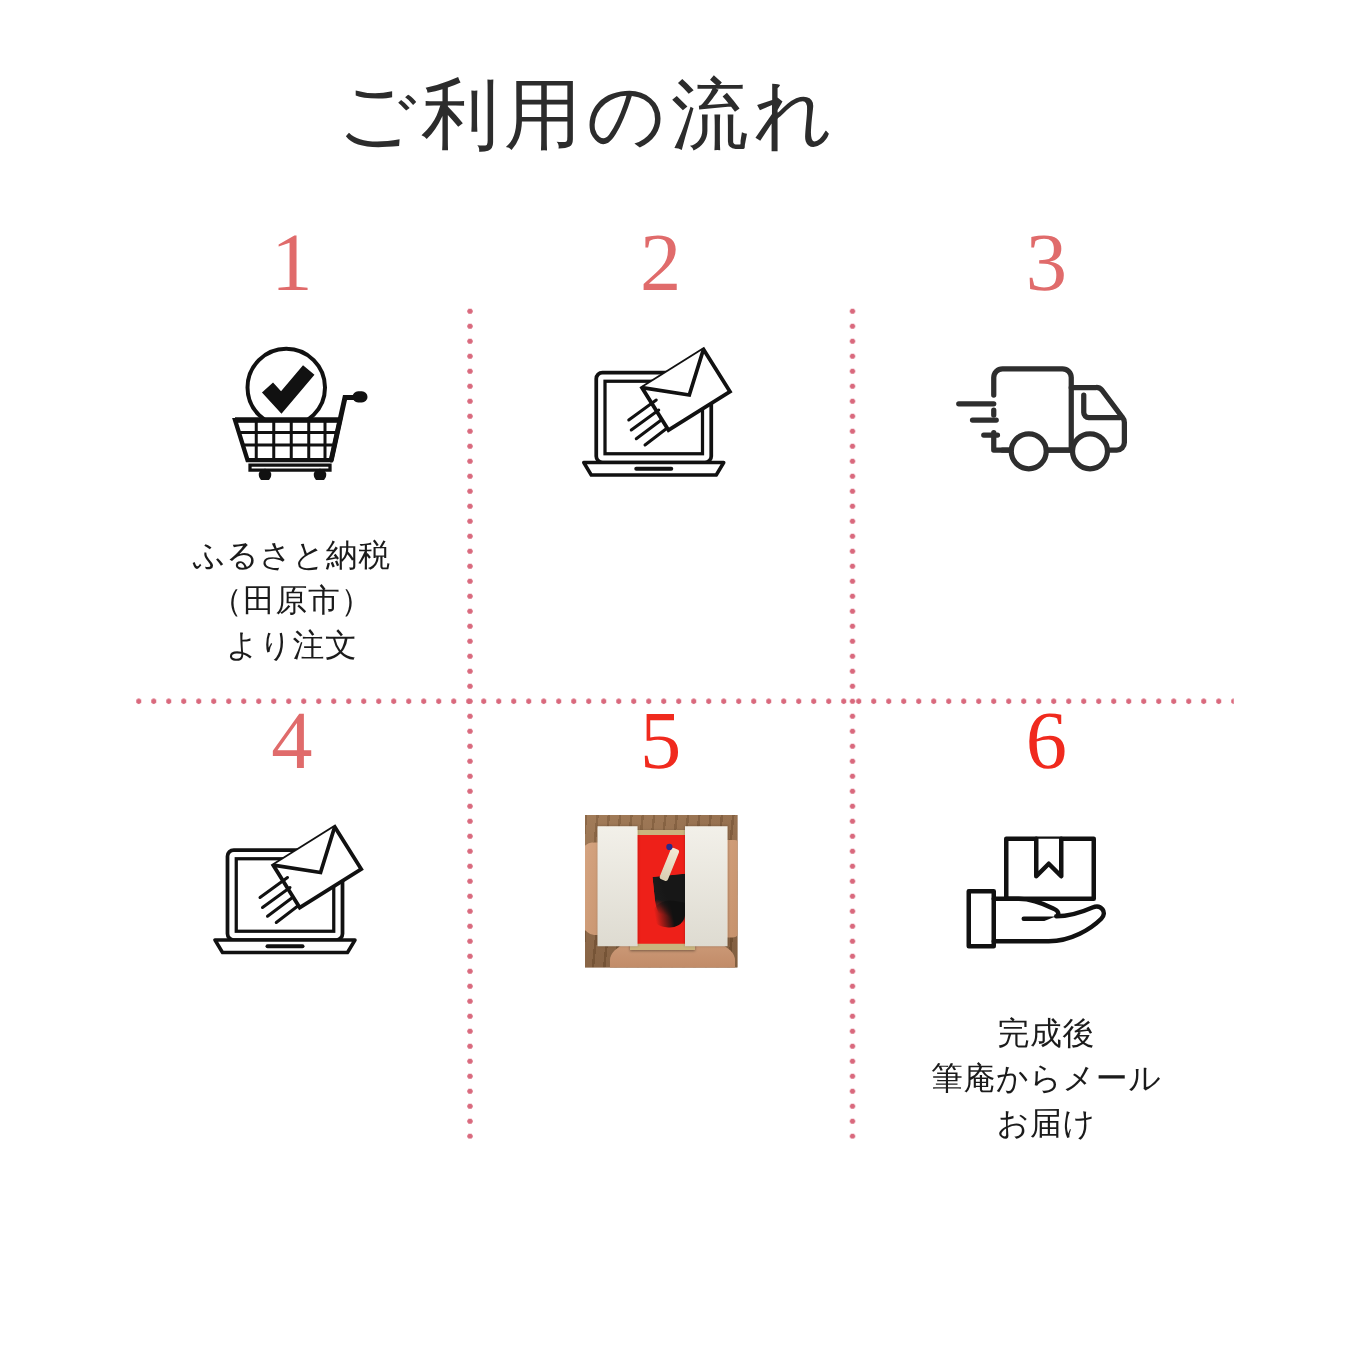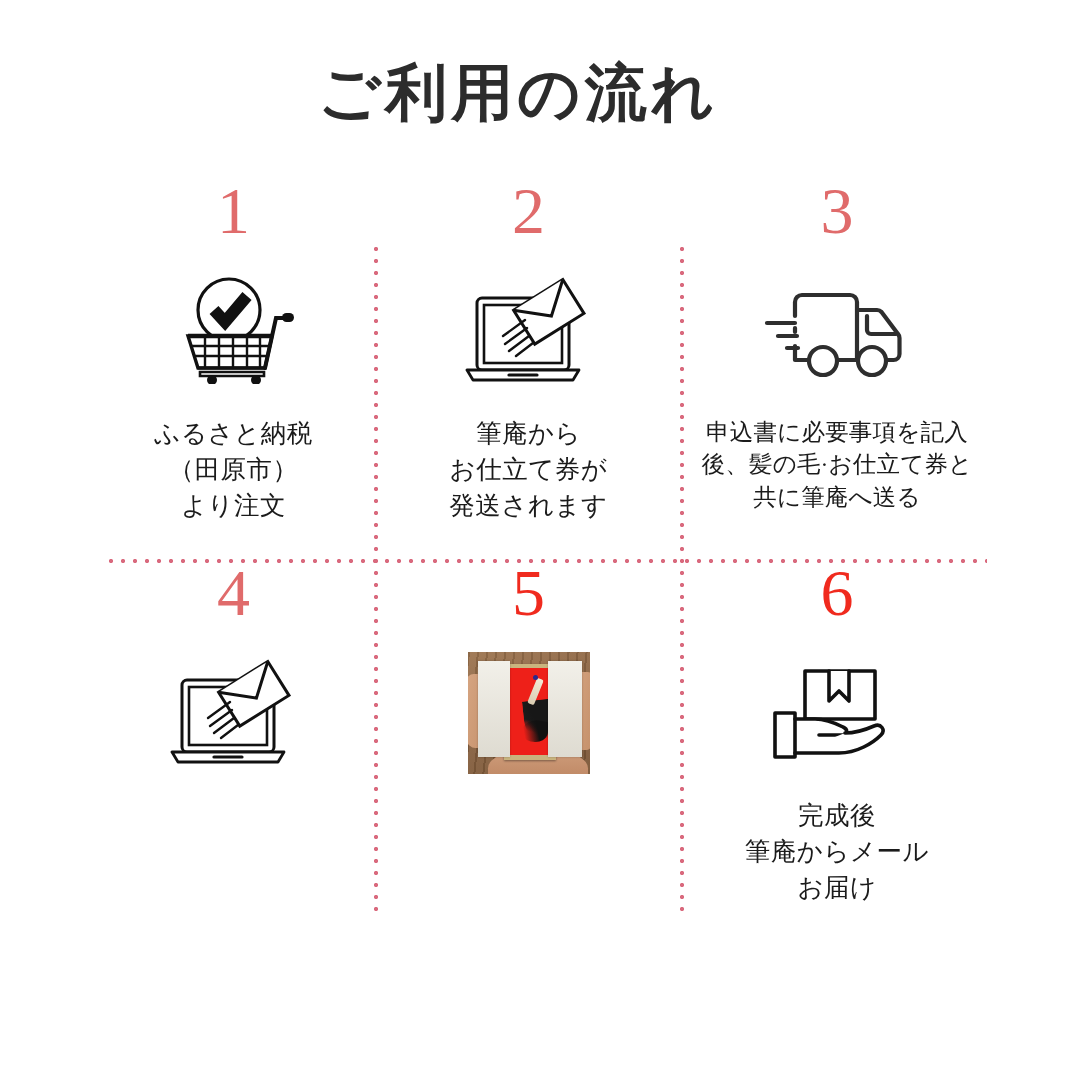--- a/index.html
+++ b/index.html
@@ -24,22 +24,21 @@
   .title {
     position: absolute;
     top: 56px;
     left: 0;
     width: 940px;
     text-align: center;
     font-size: 62px;
     line-height: 1.2;
     color: #2c2c2c;
     letter-spacing: 4px;
-    font-weight: 700;
-    padding-left: 48px;
+    font-weight: 400;
   }
 
   
   .grid {
     position: absolute;
     top: 178px;
     left: 92px;
     width: 900px;
     height: 810px;
     display: grid;
@@ -66,21 +65,21 @@
   .icon-wrap {
     height: 132px;
     display: flex;
     align-items: center;
     justify-content: center;
     margin-top: 14px;
   }
   .icon-wrap.photo { margin-top: 16px; height: 130px; }
 
   .caption {
-    margin-top: 20px;
+    margin-top: 31px;
     text-align: center;
     font-size: 25.5px;
     line-height: 1.42;
     color: #1b1b1b;
     letter-spacing: 0.5px;
     white-space: pre-line;
   }
   .caption.small {
     font-size: 23.5px;
     line-height: 1.38;
@@ -243,43 +242,37 @@
             <path d="M4 100 H116 L110 110 H10 Z" stroke="#111" stroke-width="2.8" fill="#fff" stroke-linejoin="round"></path>
             <path d="M46 105 H74" stroke="#111" stroke-width="3.2" stroke-linecap="round"></path>
             <g transform="rotate(-32 86 44)">
               <rect x="58" y="22" width="58" height="40" stroke="#111" stroke-width="3" fill="#fff"></rect>
               <path d="M58 22 L87 47 L116 22" stroke="#111" stroke-width="3" fill="#fff"></path>
             </g>
             <path d="M40 66 L62 50 M42 74 L64 58 M46 81 L66 66 M53 86 L70 73" stroke="#111" stroke-width="2.4" stroke-linecap="round"></path>
           </svg>
         </span>
       </div>
-      <div class="caption">筆庵から
-お仕立て券が
-発送されます</div>
     </div>
 
     <div class="cell">
       <div class="step-num" style="color: rgb(224, 107, 107);">3</div>
       <div class="icon-wrap">
         <span>
           <svg width="146" height="104" viewBox="0 0 146 104" fill="none" stroke="#2e2e2e" stroke-width="4.2" stroke-linecap="round" stroke-linejoin="round">
             <path d="M31 26 a7 7 0 0 1 7 -7 H86 a7 7 0 0 1 7 7 V84 H31 V70 M31 40 V26 M31 56 V52"></path>
             <path d="M93 34 H113 a6 6 0 0 1 4.5 2 L134 58 a6 6 0 0 1 1.5 4 V78 a6 6 0 0 1 -6 6 H93"></path>
             <path d="M103 40 V54 a4 4 0 0 0 4 4 H132"></path>
             <path d="M38 84 H46 M72 84 H92"></path>
             <circle cx="59" cy="85" r="14" fill="#fff"></circle>
             <circle cx="108" cy="85" r="14" fill="#fff"></circle>
             <path d="M3 47 H31 M14 60 H33 M23 72 H34"></path>
           </svg>
         </span>
       </div>
-      <div class="caption small">申込書に必要事項を記入
-後、髪の毛·お仕立て券と
-共に筆庵へ送る</div>
     </div>
 
     <div class="cell">
       <div class="step-num" style="color: rgb(224, 107, 107);">4</div>
       <div class="icon-wrap">
         <span>
           <svg width="132" height="116" viewBox="0 0 132 116" fill="none">
             <rect x="14" y="28" width="92" height="72" rx="5" stroke="#111" stroke-width="3" fill="#fff"></rect>
             <rect x="21" y="35" width="78" height="58" stroke="#111" stroke-width="2.6" fill="#fff"></rect>
             <path d="M4 100 H116 L110 110 H10 Z" stroke="#111" stroke-width="2.8" fill="#fff" stroke-linejoin="round"></path>

